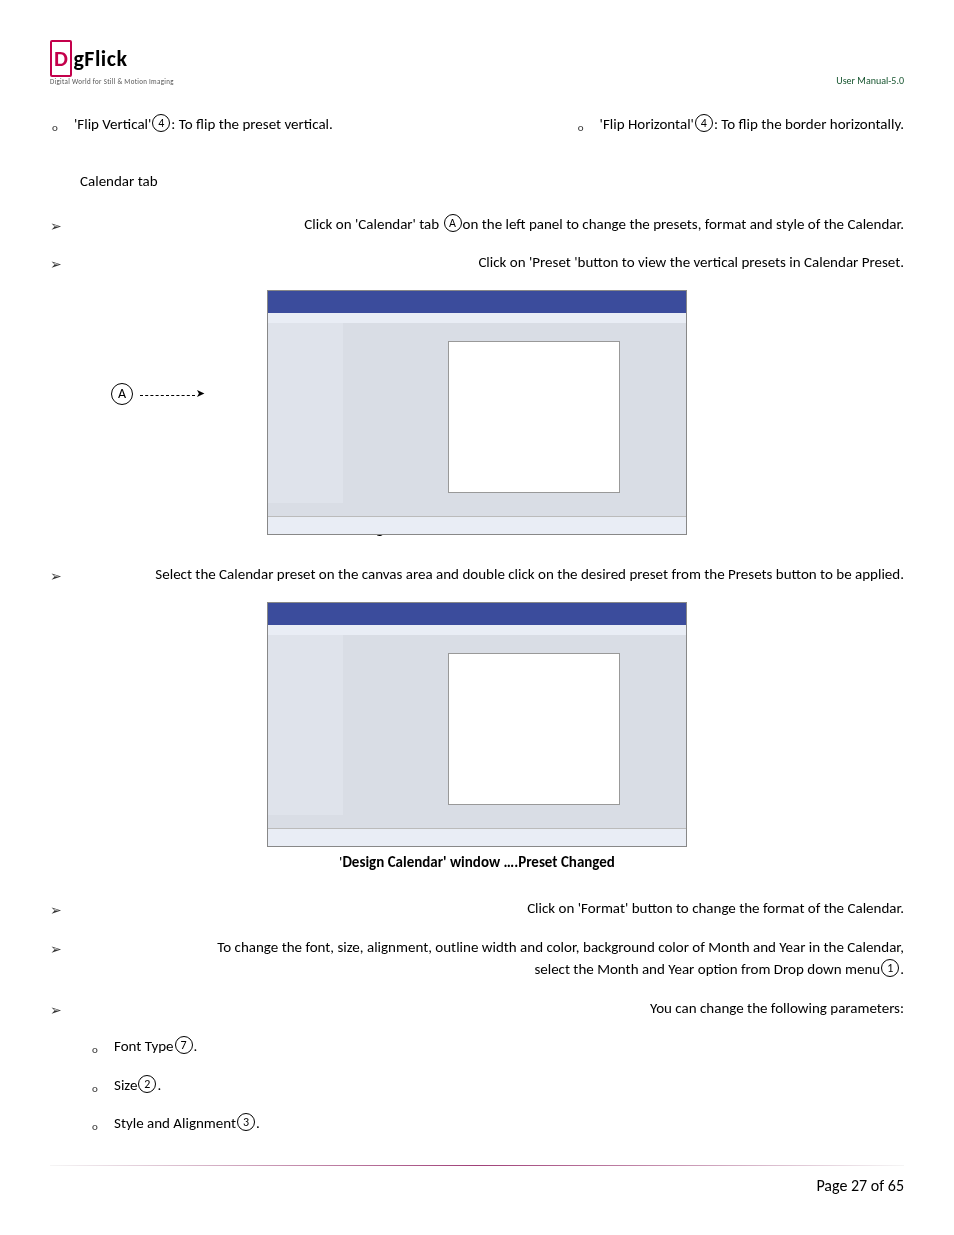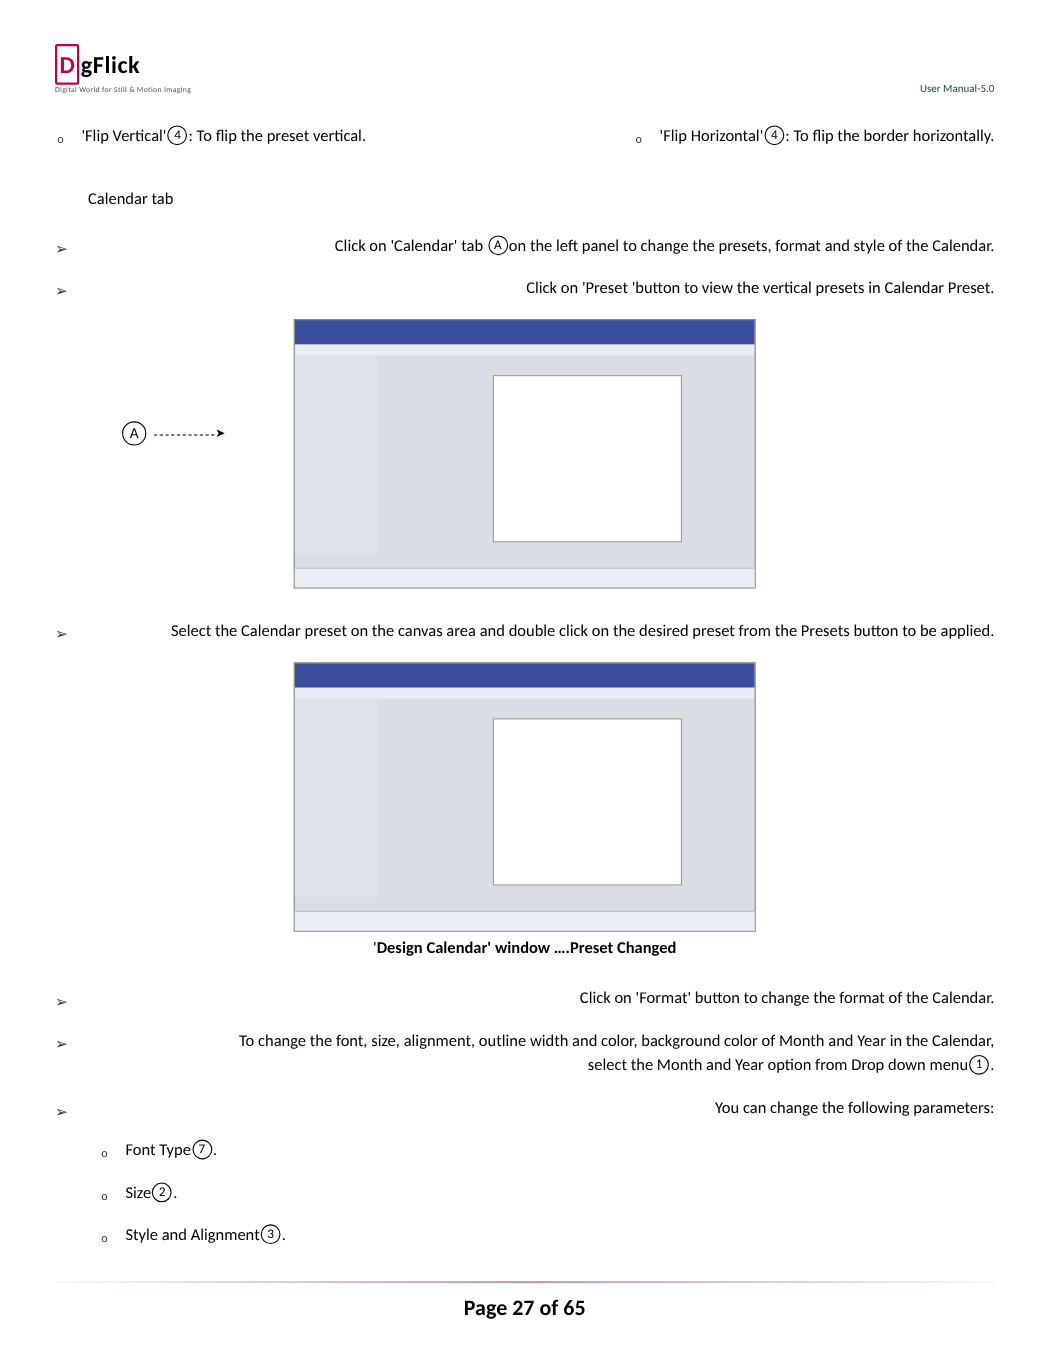--- a/index.html
+++ b/index.html
@@ -43,21 +43,21 @@
     content:""; position:absolute; left:180px; top:50px; width:170px; height:150px;
     background:#fff; border:1px solid #999;
   }
   .sshot .bar{ position:absolute; left:0; bottom:0; width:100%; height:18px; background:#e9edf5; border-top:1px solid #bbb;}
   .caption { text-align:center; font-weight:bold; margin-bottom:24px; margin-top:4px; }
   .a-indicator { display:flex; align-items:center; margin-left:60px; margin-top:-150px; margin-bottom:110px; position:relative; z-index:5;}
   .a-indicator .circled { width:22px; height:22px; font-size:14px; }
   .a-indicator .dashline { width:55px; border-top:1.5px dashed #000; margin-left:6px; position:relative;}
   .a-indicator .dashline::after{ content:"➤"; position:absolute; right:-10px; top:-10px; font-size:11px;}
   .hr-divider { border:none; height:1px; background:linear-gradient(to right, #f5f5f5, #a04078, #f5f5f5); margin:30px 0 8px 0;}
-  .footer { text-align:center; font-weight:bold; font-size:20px; }
+  .footer { text-align:right; font-weight:normal; font-size:16px; }
   .ss-wrap { text-align:center; }
 </style>
 </head>
 <body>
 
 <div class="header-row">
   <div class="logo">
     <div class="logo-main">
       <span class="logo-d">D</span><span class="logo-rest">gFlick</span>
     </div>

